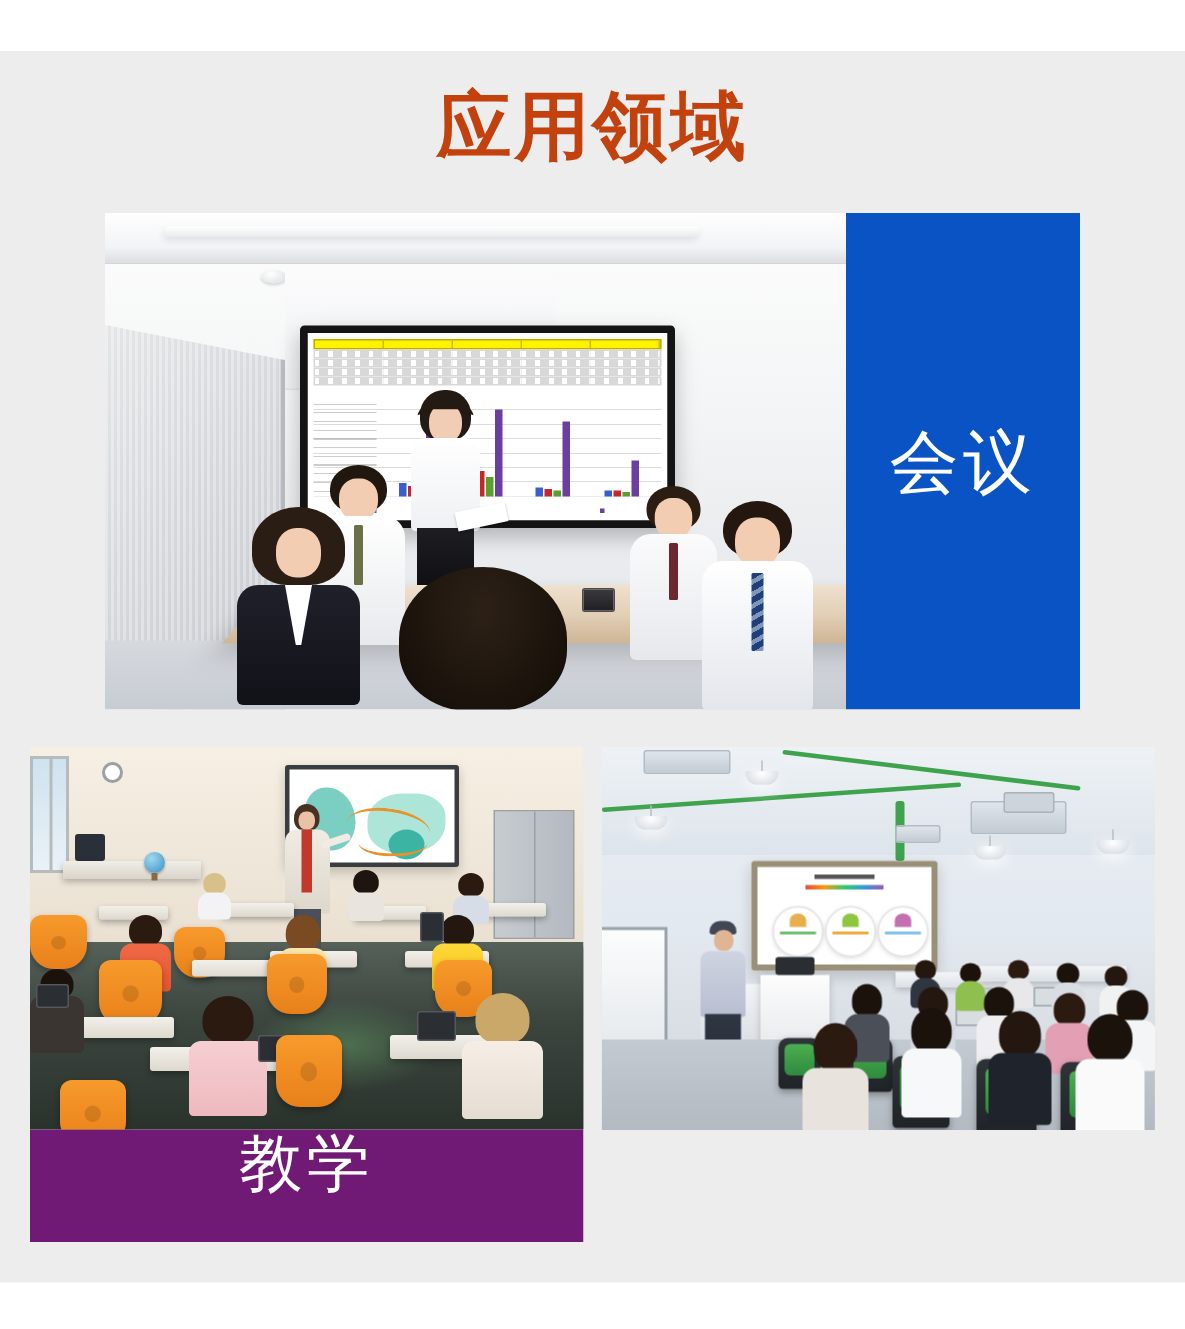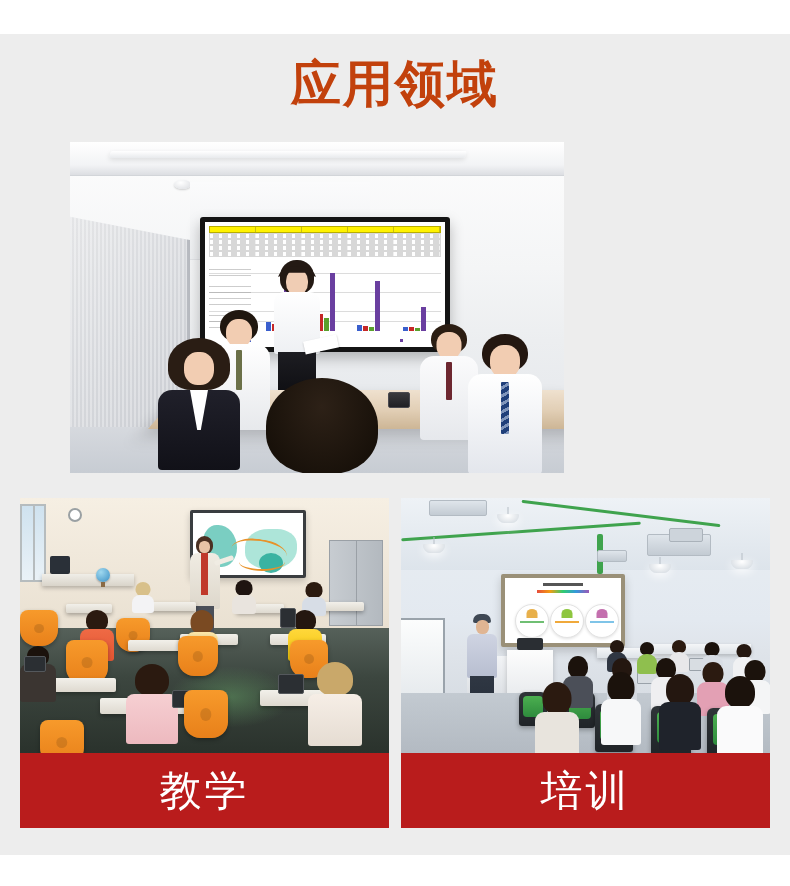--- a/index.html
+++ b/index.html
@@ -82,23 +82,22 @@
     overflow: hidden;
     background: #ededed;
   }
   .card-photo {
     position: relative;
     width: 369px; height: 255px;
     overflow: hidden;
   }
   .card-label {
     width: 369px; height: 75px;
-    background: #b91c1c;
+    background: #701a75;
     display: flex;
-    align-items: center;
     justify-content: center;
   }
   .card-label .lab-text {
     color: #ffffff;
     font-size: 42px;
     line-height: 46px;
     letter-spacing: 3px;
     font-weight: 400;
   }
 
@@ -520,20 +519,23 @@
       </div>
       <div class="pp w1">
         <div class="h"></div>
           <div class="f"></div>
           <div class="tor"></div>
       </div>
       <div class="p1-device"></div>
       <div class="p1-back"></div>
     </div>
 
+    <div class="feature-label">
+      <span class="lab-text">会议</span>
+    </div>
   </div>
 
   <div class="row">
 
     <div class="card">
       <div class="card-photo">
         <div class="p2-bg"></div>
         <div class="p2-wall"></div>
         <div class="p2-floor"></div>
         <div class="p2-window"></div>
@@ -757,19 +759,16 @@
             <div class="a-h" style="width:30px;height:32px;background:#1b120c"></div>
             <div class="a-b" style="top:30px;width:46px;height:50px;background:#fafafb"></div>
           </div>
           <div class="att" style="left:24px;top:34px;width:44px;height:76px">
             <div class="a-h" style="width:29px;height:32px;background:#2b1a10"></div>
             <div class="a-b" style="top:30px;width:44px;height:48px;background:#e8e4dd"></div>
           </div>
         </div>
       </div>
 
-      <div class="card-label">
-        <span class="lab-text">培训</span>
-      </div>
     </div>
 
   </div>
 </div>
 
 </body></html>

